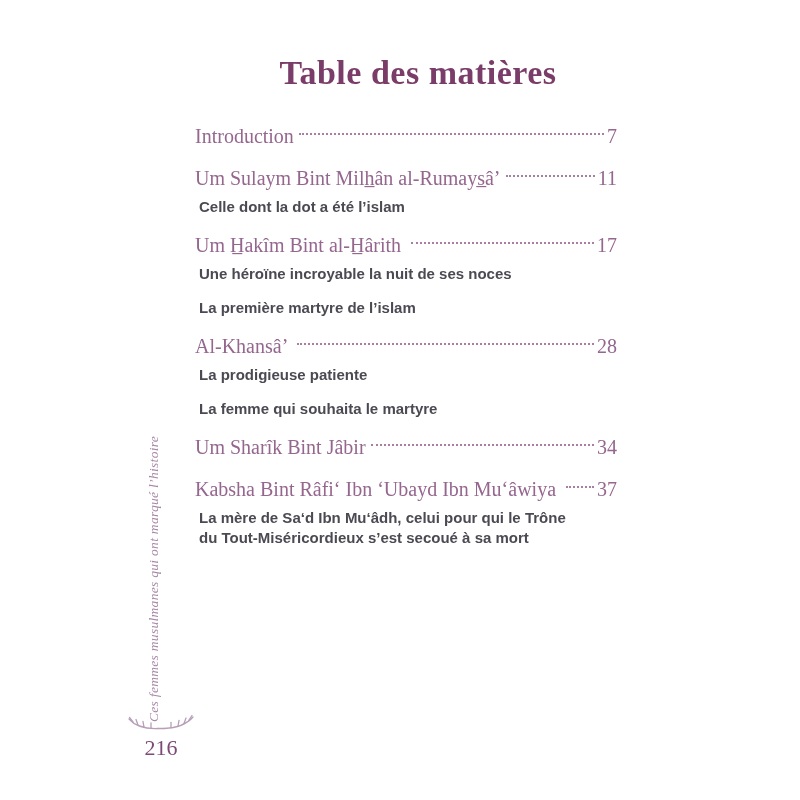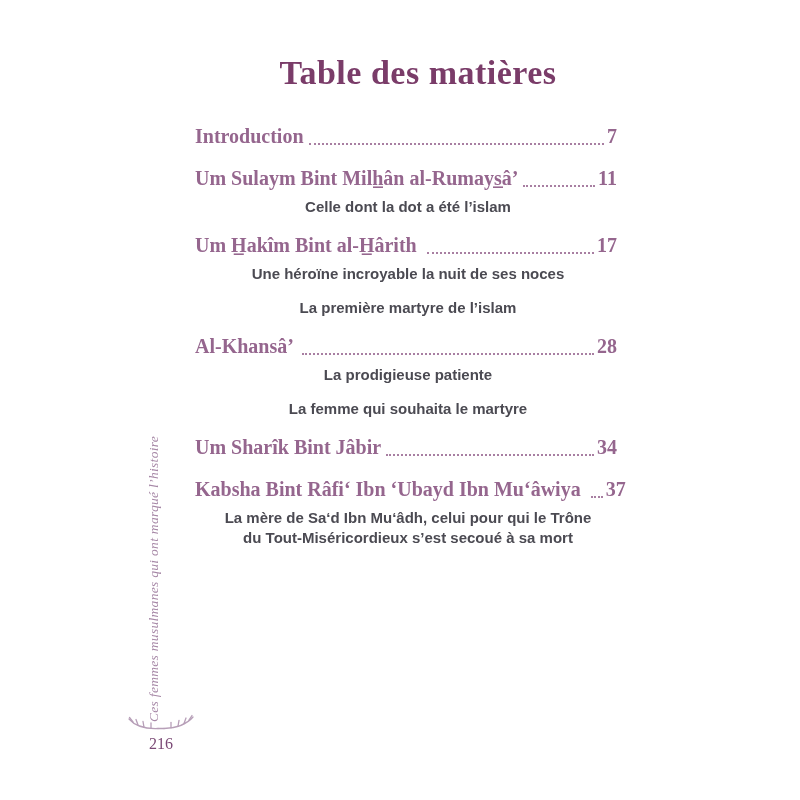--- a/index.html
+++ b/index.html
@@ -40,46 +40,44 @@
   }
   .toc {
     position: absolute;
     top: 122px;
     left: 195px;
     width: 422px;
   }
   .entry { margin-bottom: 14px; }
   .entry-row {
     display: flex;
-    align-items: flex-end;
+    align-items: center;
     font-size: 20px;
     line-height: 28px;
     color: var(--color-entry);
-    font-weight: bold;
   }
   .entry-title { white-space: pre; }
   .dots {
     flex: 1 1 auto;
     min-width: 12px;
     border-bottom: 2px dotted var(--color-dots);
     margin: 0 3px 5px 5px;
   }
   .entry-page {
     color: var(--color-entry);
     font-size: 20px;
   }
   .entry-subtitle {
     margin: 5px 0 0 4px;
     font-family: "Liberation Sans", sans-serif;
     font-weight: bold;
     font-size: 15px;
     line-height: 20px;
     color: var(--color-subtitle);
     white-space: pre-line;
-    text-align: center;
   }
   .sidebar-text {
     position: absolute;
     left: 146px;
     top: 422px;
     height: 300px;
     writing-mode: vertical-rl;
     transform: rotate(180deg);
     white-space: nowrap;
     font-family: "Liberation Serif", serif;
@@ -91,21 +89,21 @@
   .footer-left {
     position: absolute;
     left: 124px;
     top: 714px;
     width: 74px;
     text-align: center;
   }
   .ornament { display: block; margin: 0 auto; }
   .page-number {
     margin-top: 1px;
-    font-size: 16px;
+    font-size: 22px;
     color: var(--color-pagenum);
     font-family: "Liberation Serif", serif;
   }
 </style>
 </head>
 <body>
 
 <div class="page">
 
   <div class="sidebar-text">Ces femmes musulmanes qui ont marqué l’histoire</div>

